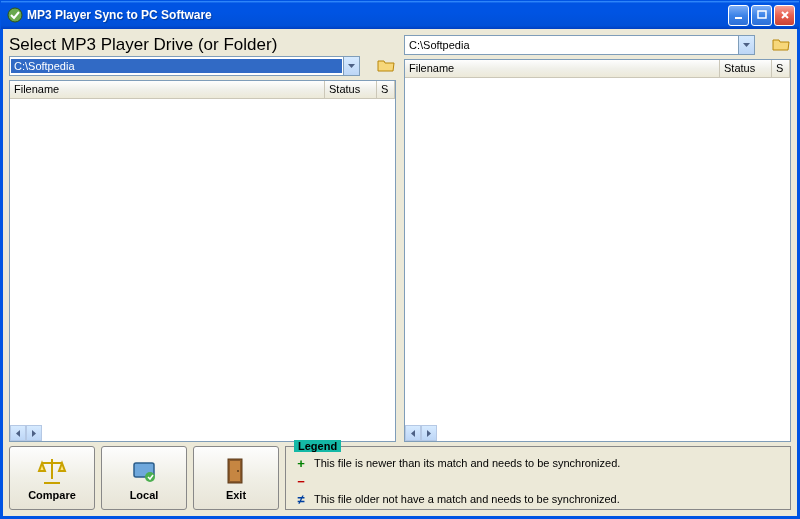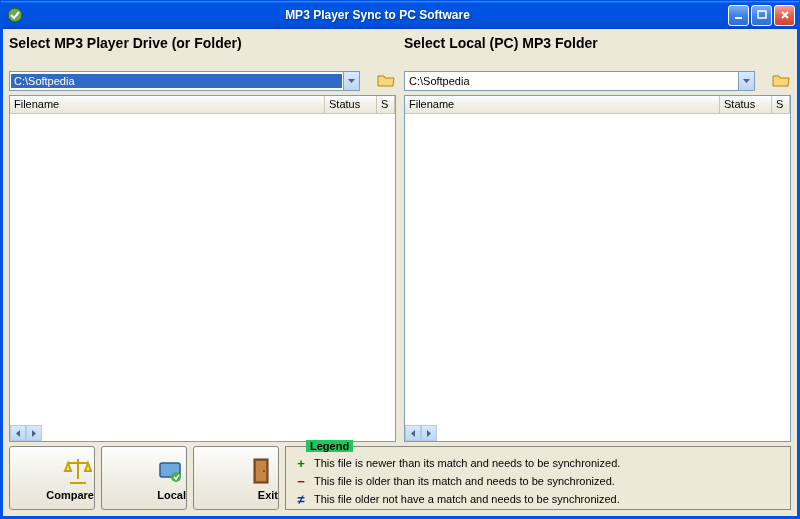--- a/index.html
+++ b/index.html
@@ -19,21 +19,20 @@
   display: flex;
   flex-direction: column;
 }
 .titlebar {
   height: 28px;
   background: linear-gradient(to bottom, #3a93ff 0%, #0054e3 8%, #0054e3 40%, #0050d8 88%, #003fc0 100%);
   display: flex;
   align-items: center;
   padding: 0 4px;
   color: white;
-  text-align: center;
 }
 .titlebar-icon {
   width: 16px;
   height: 16px;
   margin-right: 4px;
   margin-left: 2px;
 }
 .titlebar-text {
   font-weight: bold;
   font-size: 12px;
@@ -73,23 +72,23 @@
   display: flex;
   gap: 8px;
   flex: 1;
 }
 .panel {
   flex: 1;
   display: flex;
   flex-direction: column;
 }
 .panel-label {
-  font-weight: bold;
-  font-size: 14px;
-  padding-bottom: 20px;
+  font-weight: normal;
+  font-size: 17px;
+  padding-bottom: 1px;
 }
 .path-row {
   display: flex;
   gap: 16px;
   margin-bottom: 4px;
 }
 .combo {
   flex: 1;
   height: 20px;
   border: 1px solid #7f9db9;
@@ -179,21 +178,21 @@
   gap: 6px;
   height: 64px;
 }
 .big-btn {
   width: 86px;
   border: 1px solid #888;
   background: linear-gradient(to bottom, #fdfdfd 0%, #f0efe6 50%, #e7e4d6 100%);
   border-radius: 3px;
   display: flex;
   flex-direction: column;
-  align-items: flex-end;
+  align-items: center;
   justify-content: center;
   gap: 2px;
   cursor: pointer;
   font-weight: bold;
   font-size: 11px;
 }
 .big-btn-icon {
   width: 32px;
   height: 32px;
 }
@@ -204,24 +203,23 @@
   padding: 10px 8px 4px 8px;
   display: flex;
   flex-direction: column;
   justify-content: center;
   gap: 3px;
 }
 .legend-title {
   position: absolute;
   top: -7px;
   left: 8px;
-  background: #22c55e;
+  background: #14b8a6;
   padding: 0 4px;
   font-weight: bold;
-  margin-left: 12px;
 }
 .legend-row {
   display: flex;
   align-items: center;
   gap: 6px;
 }
 .legend-sym {
   width: 14px;
   font-weight: bold;
   font-size: 13px;
@@ -300,21 +298,20 @@
                   <svg width="4" height="7" viewBox="0 0 4 7">
                     <path d="M0 0 L4 3.5 L0 7 Z" fill="#4d6185"></path>
                   </svg>
                 </div>
             </div>
           </div>
         </div>
       </div>
 
       <div class="panel">
-        <div class="panel-label">Select Local (PC) MP3 Folder</div>
         <div class="path-row">
           <div class="combo">
             <div class="combo-text plain">C:\Softpedia</div>
             <div class="combo-arrow">
               <svg width="7" height="4" viewBox="0 0 7 4">
                   <path d="M0 0 L3.5 4 L7 0 Z" fill="#4d6185"></path>
                 </svg>
             </div>
           </div>
           <div class="browse-btn">
@@ -382,21 +379,20 @@
       </div>
 
       <div class="legend">
         <div class="legend-title">Legend</div>
         <div class="legend-row">
           <span class="legend-sym" style="color:#008000">+</span>
           <span>This file is newer than its match and needs to be synchronized.</span>
         </div>
         <div class="legend-row">
           <span class="legend-sym" style="color:#c00000">−</span>
-          <span>This file is older than its match and needs to be synchronized.</span>
         </div>
         <div class="legend-row">
           <span class="legend-sym" style="color:#0040a0">≠</span>
           <span>This file older not have a match and needs to be synchronized.</span>
         </div>
       </div>
     </div>
   </div>
 </div>
 

